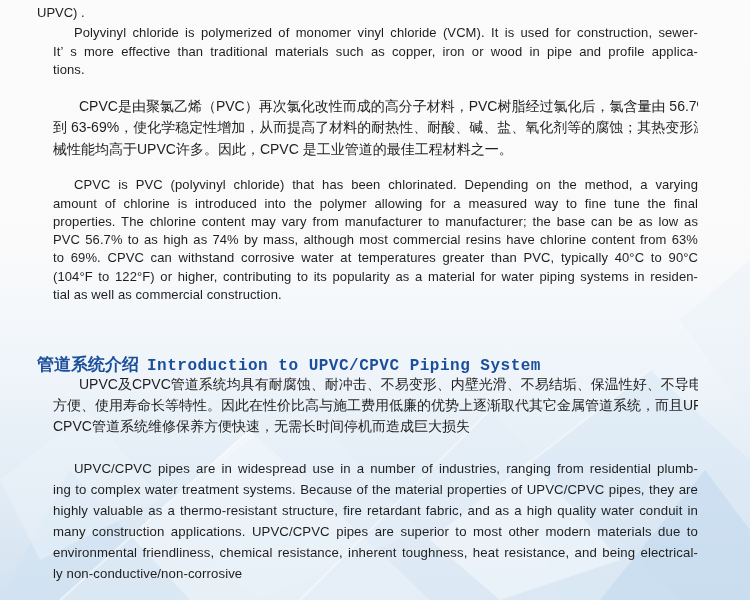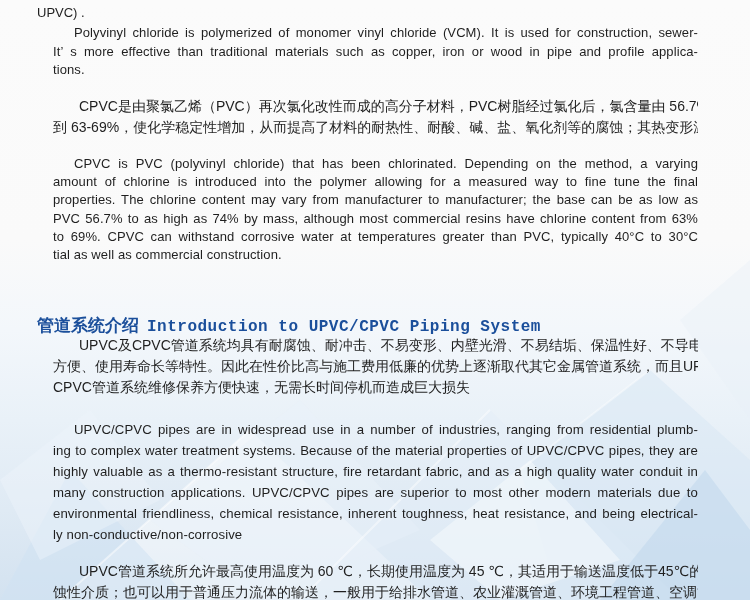--- a/index.html
+++ b/index.html
@@ -90,28 +90,30 @@
 
     <div class="para p1">
       <div class="ln en j first-en">Polyvinyl chloride is polymerized of monomer vinyl chloride (VCM). It is used for construction, sewer-</div>
       <div class="ln en j">It’ s more effective than traditional materials such as copper, iron or wood in pipe and profile applica-</div>
       <div class="ln en">tions.</div>
     </div>
 
     <div class="para p2">
       <div class="ln zh j first-zh">CPVC是由聚氯乙烯（PVC）再次氯化改性而成的高分子材料，PVC树脂经过氯化后，氯含量由 56.7% 提高</div>
       <div class="ln zh j">到 63-69%，使化学稳定性增加，从而提高了材料的耐热性、耐酸、碱、盐、氧化剂等的腐蚀；其热变形温度和机</div>
+      <div class="ln zh">械性能均高于UPVC许多。因此，CPVC 是工业管道的最佳工程材料之一。</div>
     </div>
 
     <div class="para p3">
       <div class="ln en3 j first-en">CPVC is PVC (polyvinyl chloride) that has been chlorinated.  Depending on the method, a varying</div>
       <div class="ln en3 j">amount of chlorine is introduced into the polymer allowing for a measured way to fine tune the final</div>
       <div class="ln en3 j">properties. The chlorine content may vary from manufacturer to manufacturer; the base can be as low as</div>
       <div class="ln en3 j">PVC 56.7% to as high as 74% by mass, although most commercial resins have chlorine content from 63%</div>
-      <div class="ln en3 j">to 69%.  CPVC can withstand corrosive water at temperatures greater than PVC, typically 40°C to 30°C</div>
+      <div class="ln en3 j">to 69%.  CPVC can withstand corrosive water at temperatures greater than PVC, typically 40°C to 90°C</div>
+      <div class="ln en3 j">(104°F to 122°F) or higher, contributing to its popularity as a material for water piping systems in residen-</div>
       <div class="ln en3">tial as well as commercial construction.</div>
     </div>
 
     <h2 class="heading">
       <span class="h-zh">管道系统介绍</span><span class="h-en">Introduction to UPVC/CPVC Piping System</span>
     </h2>
 
     <div class="para p4">
       <div class="ln zh4 j first-zh">UPVC及CPVC管道系统均具有耐腐蚀、耐冲击、不易变形、内壁光滑、不易结垢、保温性好、不导电、粘接</div>
       <div class="ln zh4 j">方便、使用寿命长等特性。因此在性价比高与施工费用低廉的优势上逐渐取代其它金属管道系统，而且UPVC及</div>

